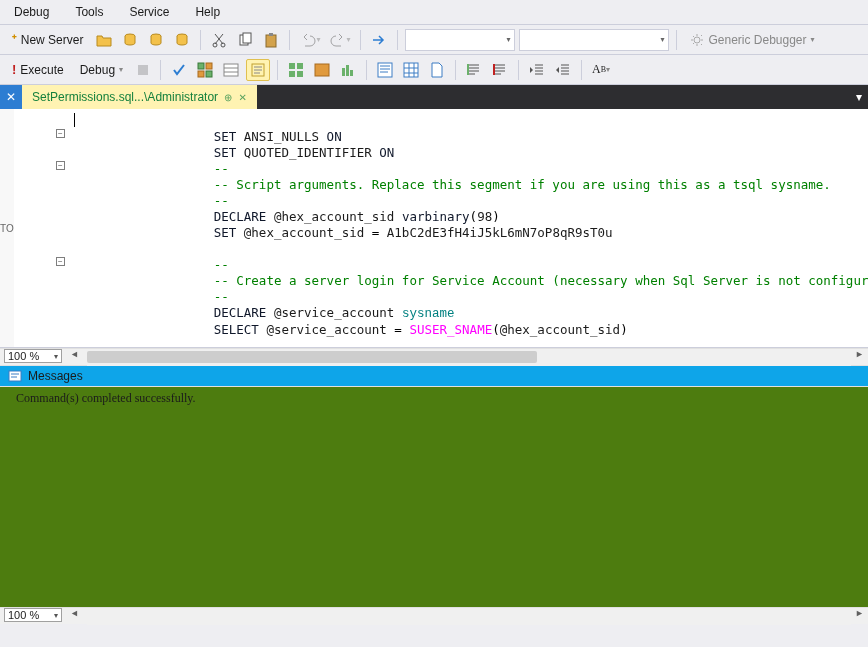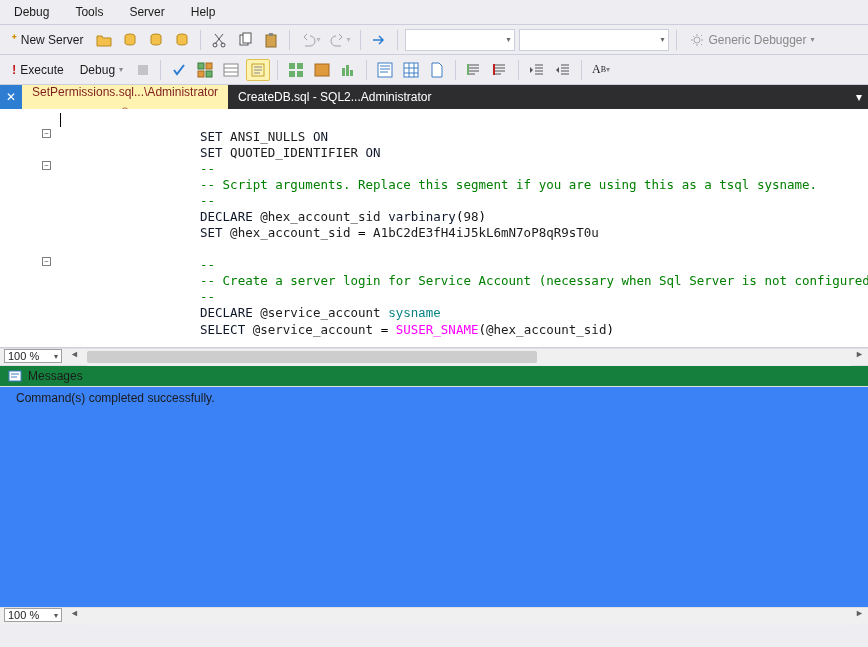--- a/index.html
+++ b/index.html
@@ -13,53 +13,53 @@
 .toolbar .btn { display: inline-flex; align-items: center; justify-content: center; min-width: 20px; height: 22px; padding: 0 3px; border-radius: 2px; }
 .toolbar .txtbtn { padding: 0 6px; height: 22px; display: inline-flex; align-items: center; gap: 4px; }
 .toolbar select, .toolbar .combo { height: 22px; border: 1px solid #cccedb; background: #fff; font-size: 11px; padding: 0 4px; }
 .toolbar .combo-empty { width: 110px; }
 .toolbar .combo-wide { width: 150px; }
 .sql-plus { color: #d18f00; font-weight: bold; font-size: 14px; }
 
 .tabstrip { display: flex; align-items: center; background: #2d2d30; height: 24px; padding-left: 0; position: relative; }
 .tabstrip .left-x { background: #2d7dd2; color: #fff; width: 22px; height: 24px; display: flex; align-items: center; justify-content: center; font-size: 12px; }
 .tab { display: flex; align-items: center; gap: 6px; padding: 0 10px; height: 24px; font-size: 12px; color: #fff; }
-.tab.active { background: #fff3b2; color: #7f1d1d; flex-direction: column; }
+.tab.active { background: #fff3b2; color: #15803d; }
 .tab .pin, .tab .close { font-size: 10px; opacity: .7; }
 .tabstrip .drop { margin-left: auto; color: #fff; padding: 0 6px; }
 
 .workarea { display: flex; height: 239px; background: #fff; border-bottom: 1px solid #cccedb; position: relative; }
 .leftbar { width: 24px; background: #f8f8f8; display: flex; align-items: center; justify-content: center; color: #666; font-size: 10px; text-align:center; }
 .editorwrap { flex: 1; display: flex; flex-direction: column; position: relative; }
 .collapse-sq { position: absolute; left: 42px; width: 9px; height: 9px; border: 1px solid #7e7e7e; display:flex;align-items:center;justify-content:center; font-size:8px; line-height:1; background:#fff; color:#555;}
 .code { flex: 1; font-family: Consolas, Menlo, monospace; font-size: 12.5px; line-height: 16px; white-space: pre; padding: 4px 0 0 200px; overflow: hidden; position: relative; }
 .code .cursor { position:absolute; left:60px; top:4px; width:1px; height:14px; background:#000;}
 .kw { color: #0f172a; }
 .sys { color: #008080; font-family: Liberation Mono, monospace; }
 .fn { color: #ff00ff; }
 .cm { color: #008000; }
 .num { color: #000; }
 .hscroll { height: 17px; background: #f0f0f0; border-top: 1px solid #e1e1e1; display:flex; align-items:flex-start; }
 .hscroll .zoom { width: 58px; border:1px solid #a0a0a0; font-size:11px; padding:0 3px; margin:0 4px; display:flex; justify-content:space-between; align-items:center; background:#fff;}
 .hscroll .track { flex:1; height:17px; background:#f0f0f0; position:relative; margin-left:4px;}
 .hscroll .thumb { position:absolute; left:0; top:2px; height:12px; width:450px; background:#cdcdcd; border-radius:2px;}
 .hscroll .arr { width:17px; text-align:center; color:#606060; font-size:9px;}
 
-.messages-header { display:flex; align-items:flex-start; gap:6px; padding:3px 8px; background:#15803d; border-top:1px solid #e1e1e1; border-bottom:1px solid #e1e1e1;}
-.messages-body { height: 220px; background:#3b82f6; font-family: Liberation Sans, sans-serif; font-size:12px; padding:4px 16px; overflow:auto;}
+.messages-header { display:flex; align-items:flex-start; gap:6px; padding:3px 8px; background:#0ea5e9; border-top:1px solid #e1e1e1; border-bottom:1px solid #e1e1e1;}
+.messages-body { height: 220px; background:#4d7c0f; font-family: Liberation Serif, serif; font-size:12px; padding:4px 16px; overflow:auto;}
 
 svg { display: block; }
 </style>
 </head>
 <body>
 
 <div class="menubar">
   <span>Debug</span>
   <span>Tools</span>
-  <span>Server</span>
+  <span>Service</span>
   <span>Help</span>
 </div>
 
 <div class="toolbar">
   <div class="btn txtbtn">
     <span class="sql-plus">⁺</span>
     <span>New Server</span>
   </div>
   <div class="btn">
       <svg width="16" height="16">
@@ -252,27 +252,27 @@
   <div class="btn" style="font-family:serif;font-size:12px;">A<sub style="font-size:8px">B</sub><span style="font-size:8px;color:#888">▾</span></div>
 </div>
 
 <div class="tabstrip">
   <div class="left-x">✕</div>
   <div class="tab active">
     <span>SetPermissions.sql...\Administrator</span>
     <span class="pin">⊕</span>
     <span class="close">✕</span>
   </div>
-  <div class="tab">
-    <span>CreateDB.sql - SQL2...Administrator</span>
-  </div>
   <div class="drop">▾</div>
 </div>
 
 <div class="workarea">
+  <div class="leftbar">
+      <span style="writing-mode:horizontal-tb">TO</span>
+    </div>
   <div style="width:8px;background:#eeeef2"></div>
   <div class="editorwrap" style="position:relative">
     <div class="collapse-sq" style="top:20px">−</div>
     <div class="collapse-sq" style="top:52px">−</div>
     <div class="collapse-sq" style="top:148px">−</div>
     <div class="code"><div class="cursor"></div>
 <span class="kw">SET</span><span> ANSI_NULLS </span><span class="kw">ON</span>
 <span class="kw">SET</span><span> QUOTED_IDENTIFIER </span><span class="kw">ON</span>
 <span class="cm">--</span>
 <span class="cm">-- Script arguments. Replace this segment if you are using this as a tsql sysname.</span>

